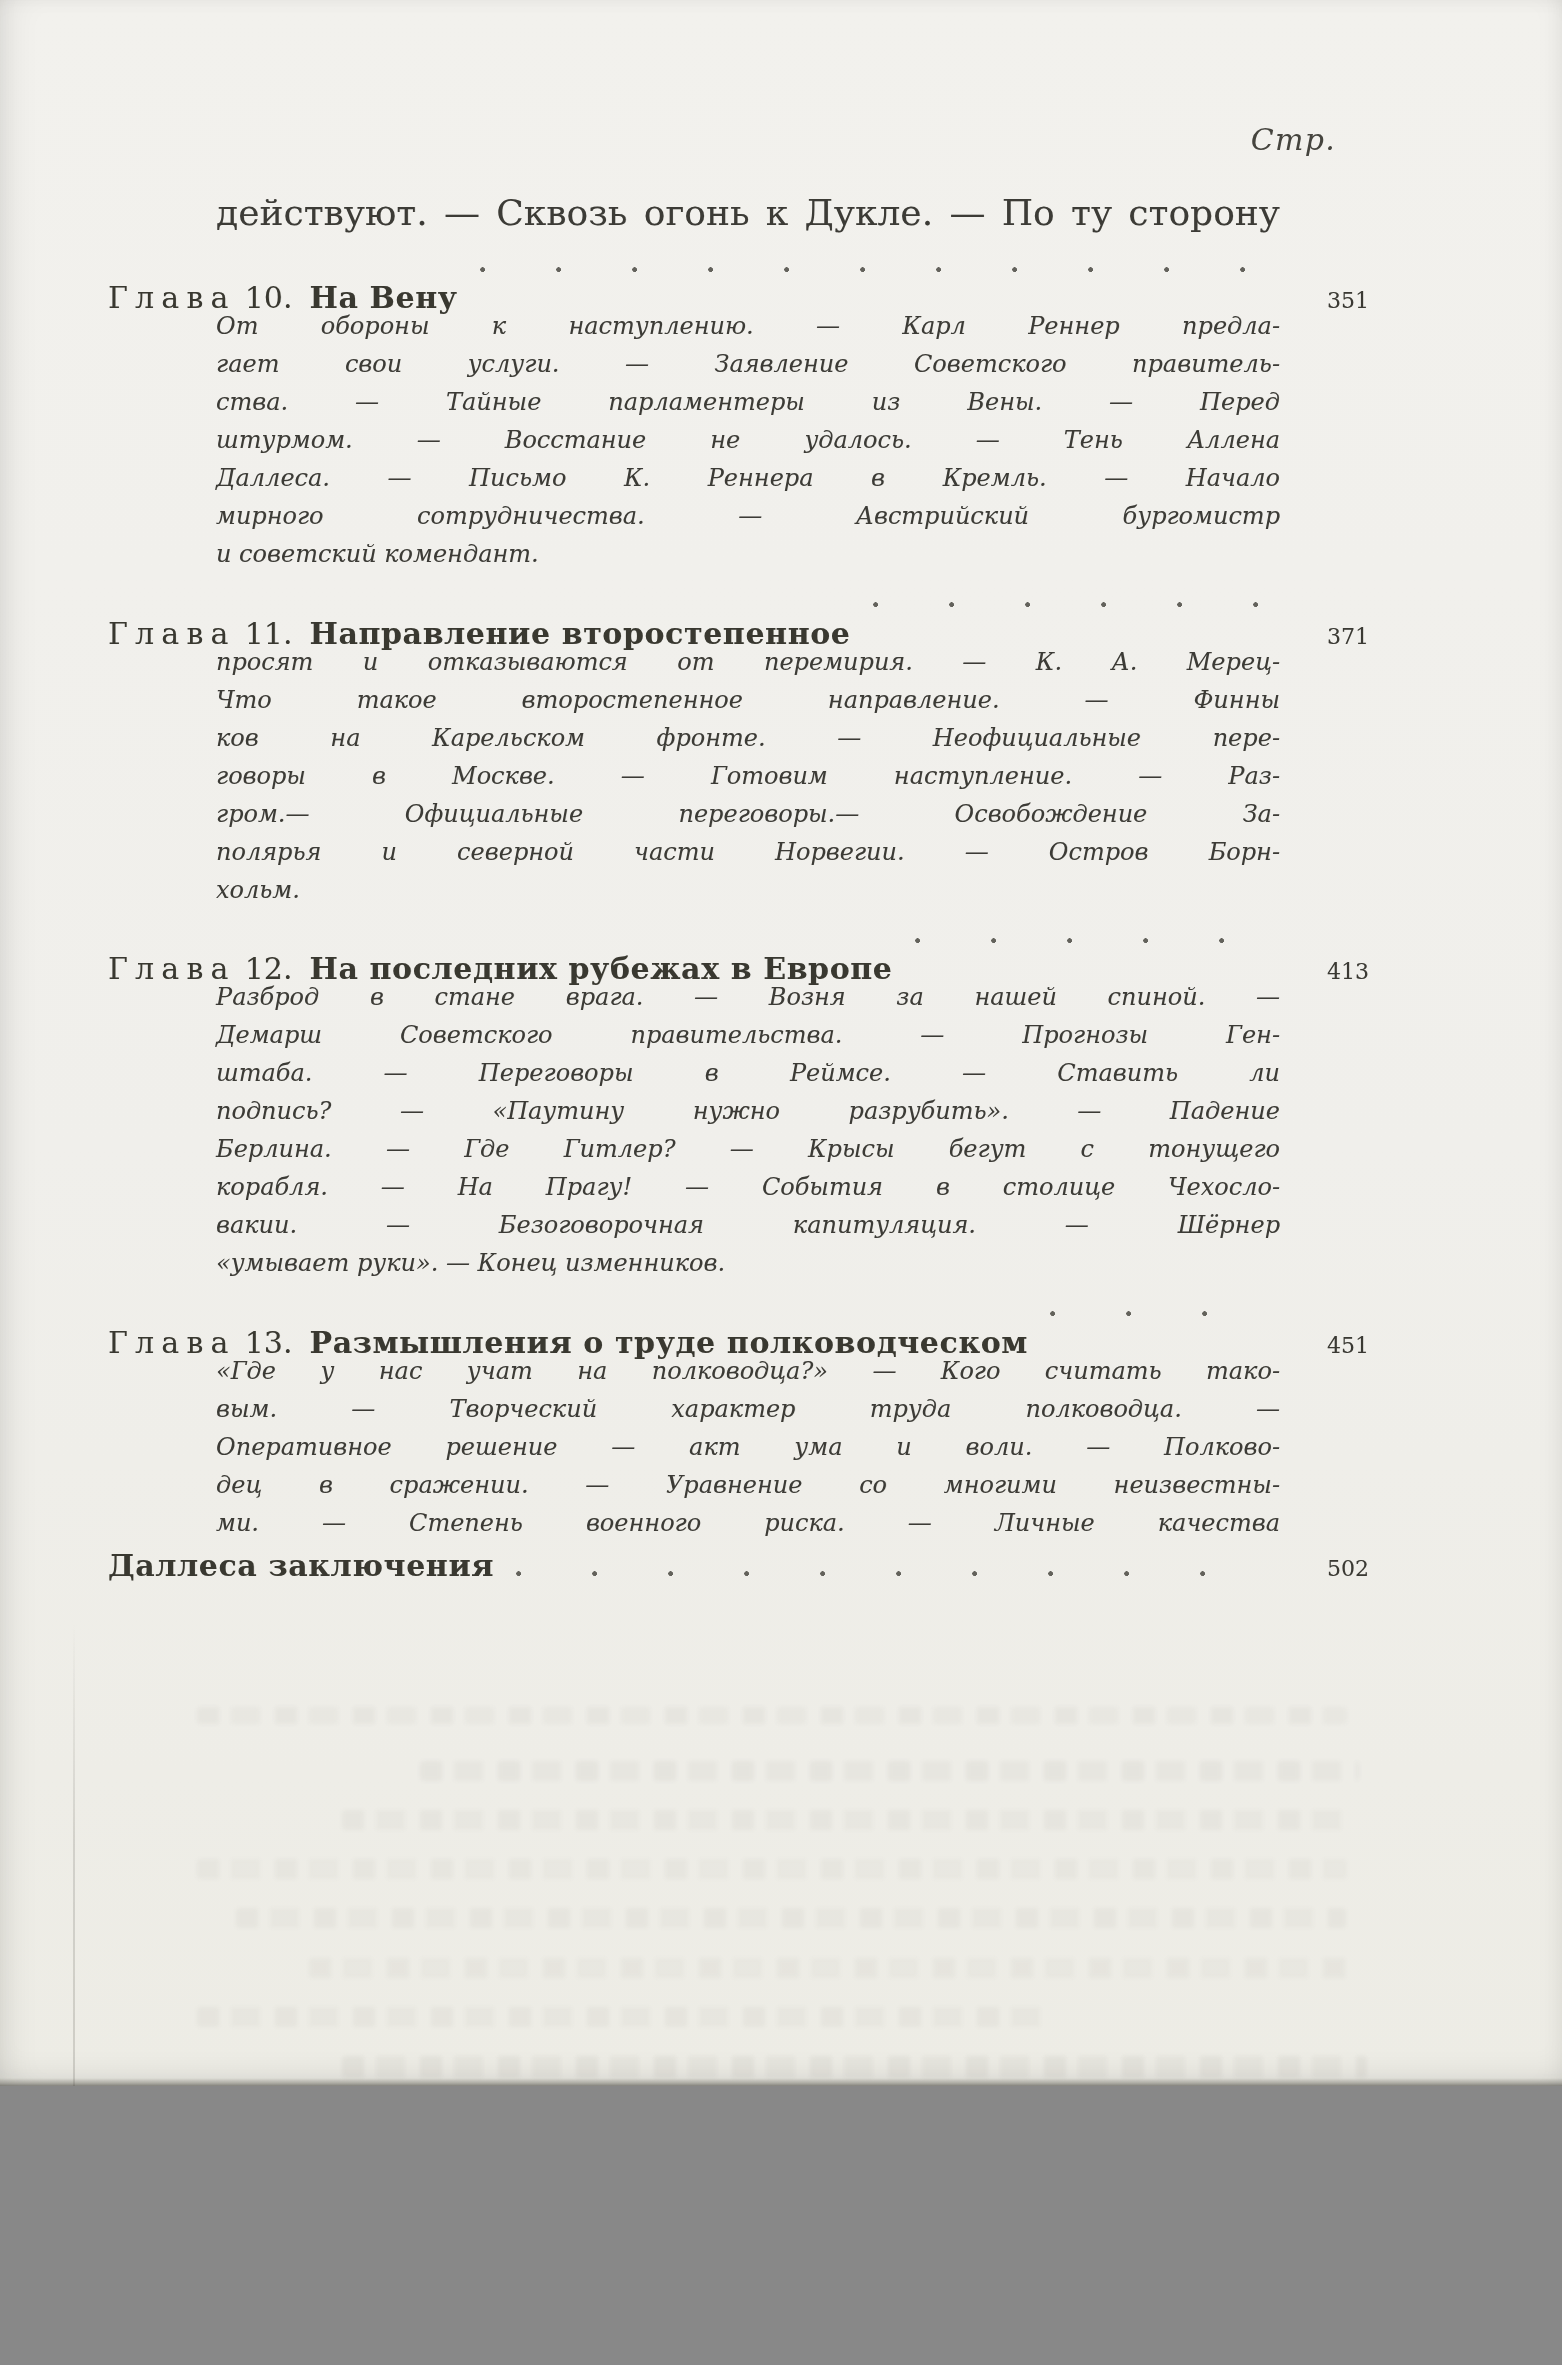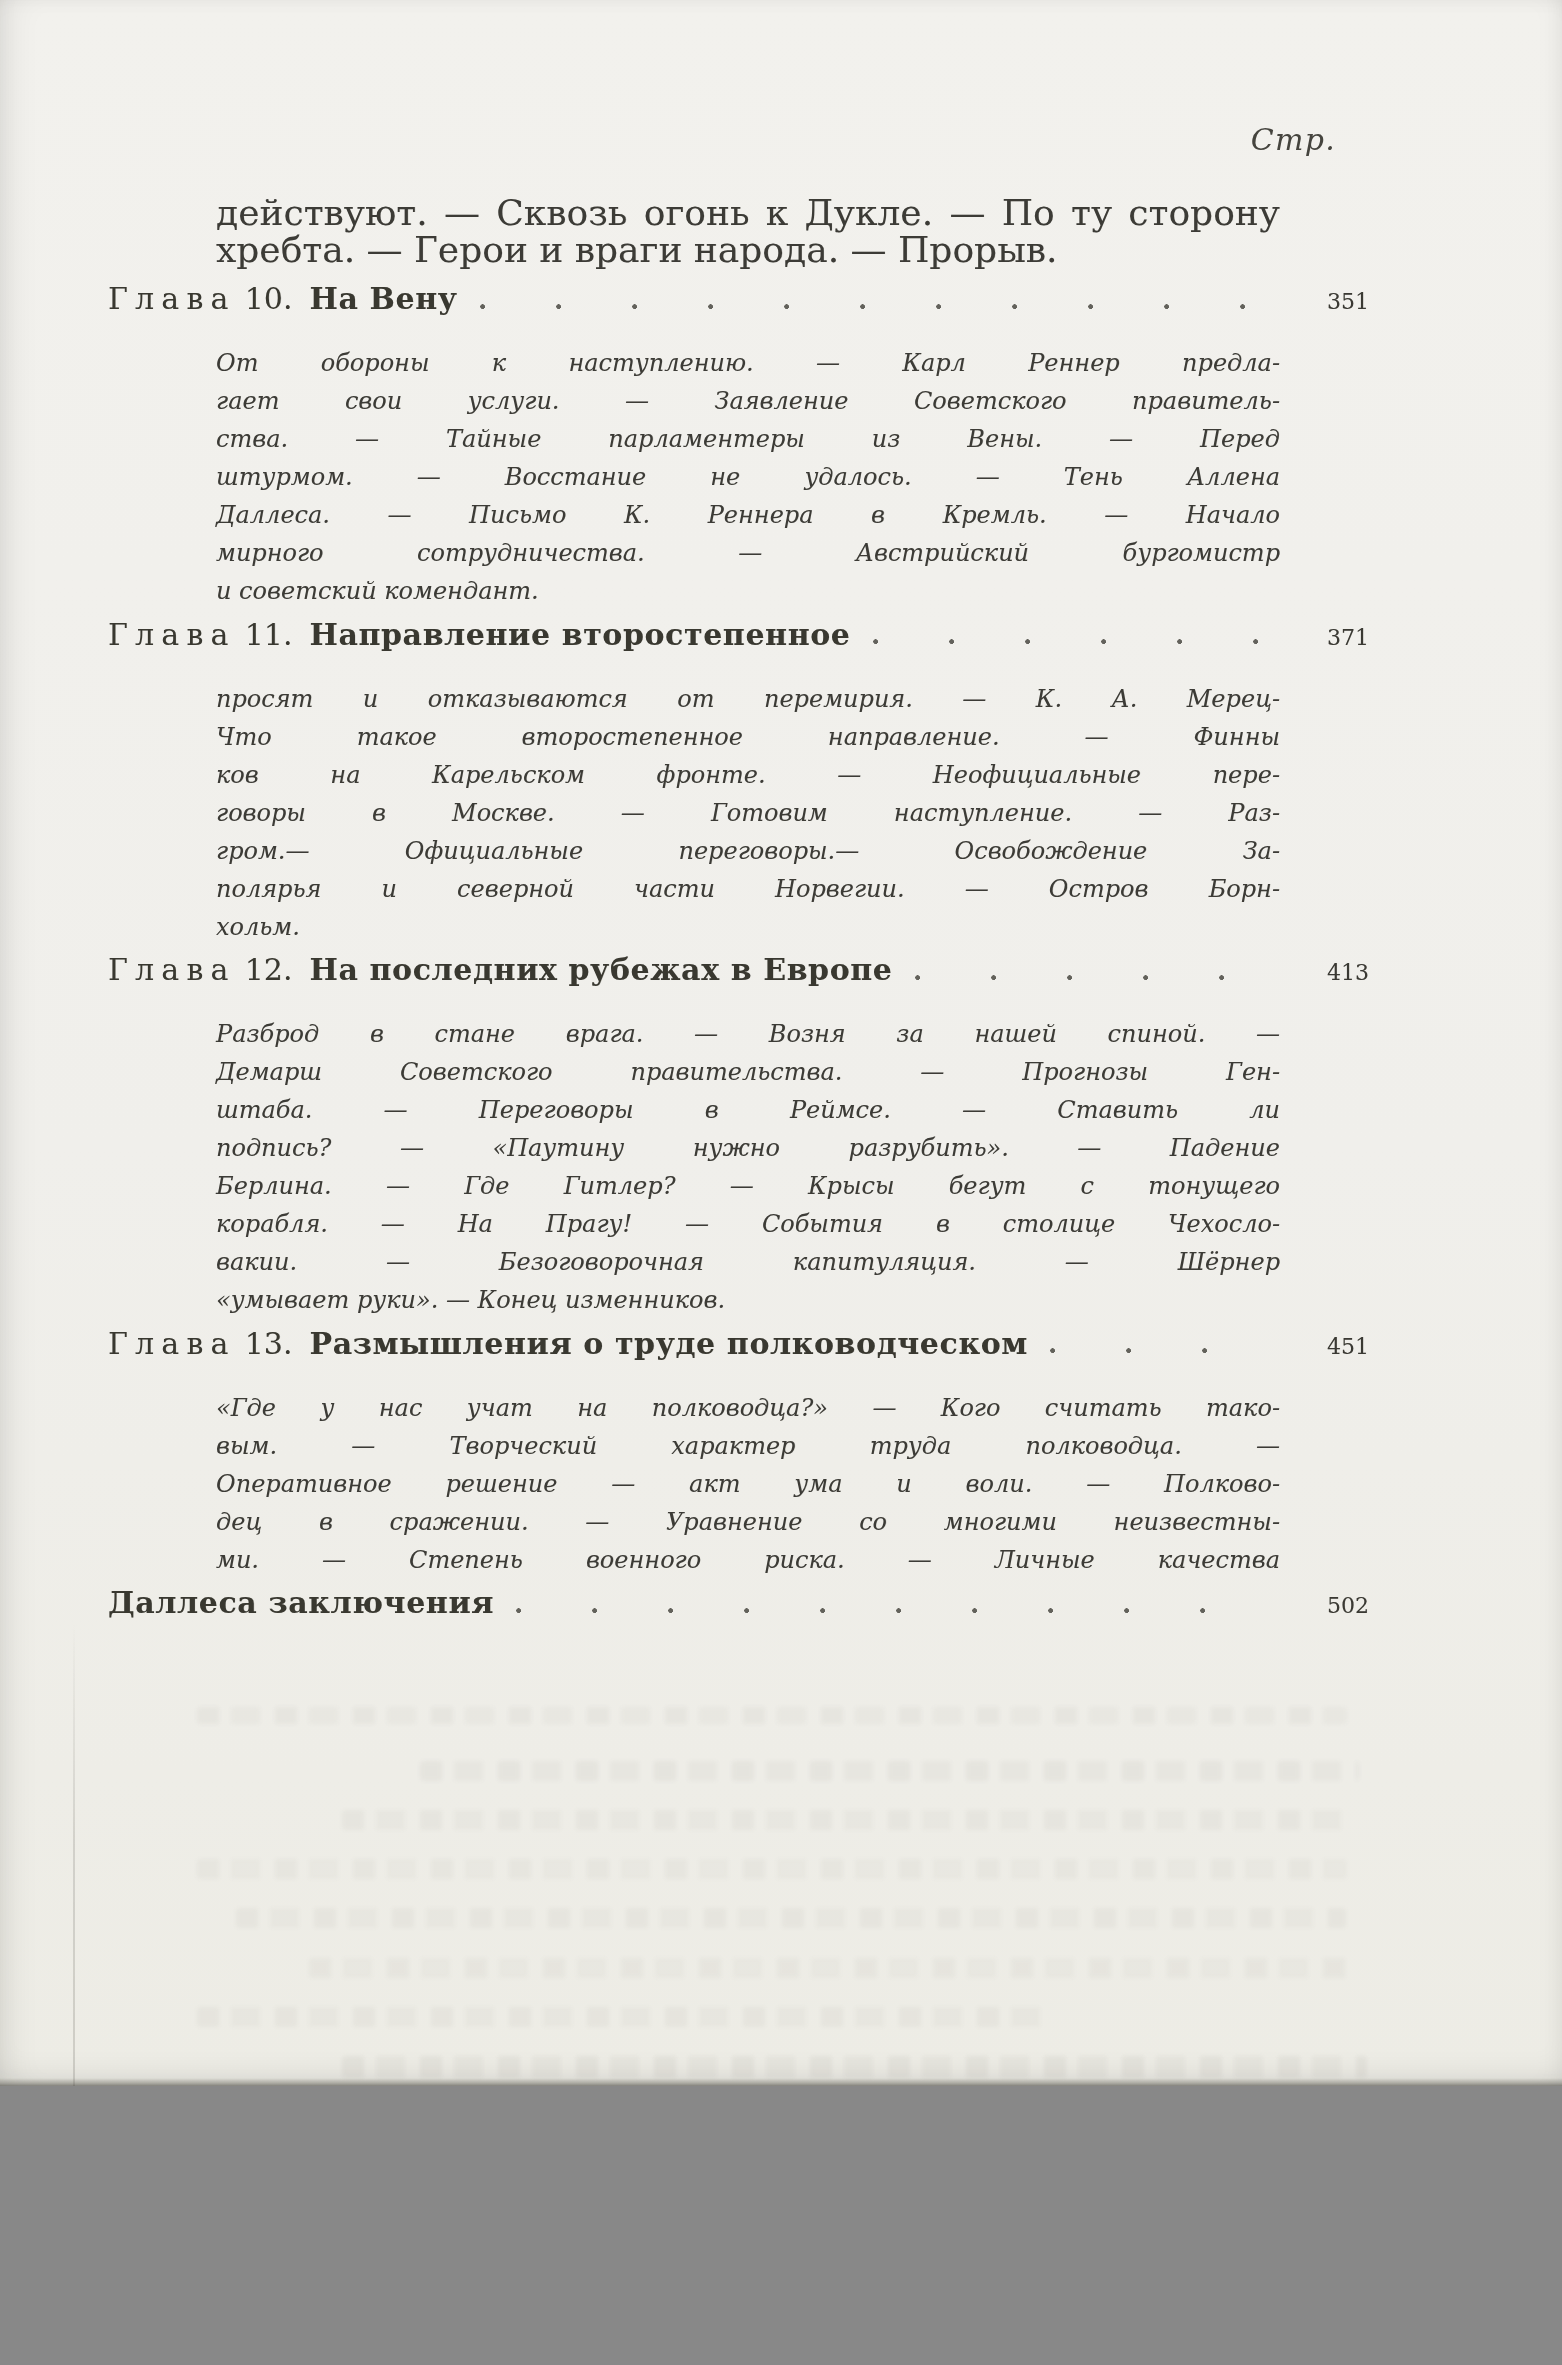--- a/index.html
+++ b/index.html
@@ -25,21 +25,21 @@
     font-size:36px;line-height:37px;text-shadow:0.3px 0.3px 0 rgba(60,58,52,.22);}
   .jline{text-align:justify;text-align-last:justify;white-space:normal;}
   .jline.last{text-align:left;text-align-last:left;}
   .entry-head{
     display:flex;align-items:baseline;
     height:39px;margin-bottom:24px;
     font-size:30px;color:#393830;
     text-shadow:0.3px 0.3px 0 rgba(60,58,52,.22);
   }
   .chapter-word{letter-spacing:.24em;}
-  .chapter-num{margin-left:9.2px;margin-right:17px;}
+  .chapter-num{margin-left:9.2px;margin-right:17px;margin-top:36px;}
   .chapter-title{font-weight:700;letter-spacing:.02em;}
   .leader{
     flex:1;height:6px;align-self:flex-end;margin:0 18.4px 10.5px 22.3px;
     background-image:radial-gradient(circle at 2.6px 2.6px,#4a4942 2.1px,rgba(0,0,0,0) 2.6px);
     background-size:76px 6px;background-repeat:repeat-x;background-position:left center;
     opacity:.85;
   }
   .page-num{min-width:82px;text-align:right;font-size:22px;color:#3a3933;}
   .entry-summary{
     padding-left:108px;padding-right:89px;margin-bottom:6.6px;
@@ -58,21 +58,20 @@
     background:linear-gradient(to bottom,rgba(0,0,0,0),rgba(95,93,84,.38) 65%,rgba(52,51,45,.5));}
 </style>
 </head>
 <body>
 
 <div class="page">
   <div class="content">
     <div class="page-col-header">Стр.</div>
     <div class="intro">
         <div class="jline">действуют. — Сквозь огонь к Дукле. — По ту сторону</div>
-        <div class="jline last">хребта. — Герои и враги народа. — Прорыв.</div>
       </div>
     <div>
         <div class="entry">
           <div class="entry-head">
             <span class="chapter-word">Глава</span>
             <span class="chapter-num">10.</span>
             <span class="chapter-title">На Вену</span>
             <span class="leader"></span>
             <span class="page-num">351</span>
           </div>

